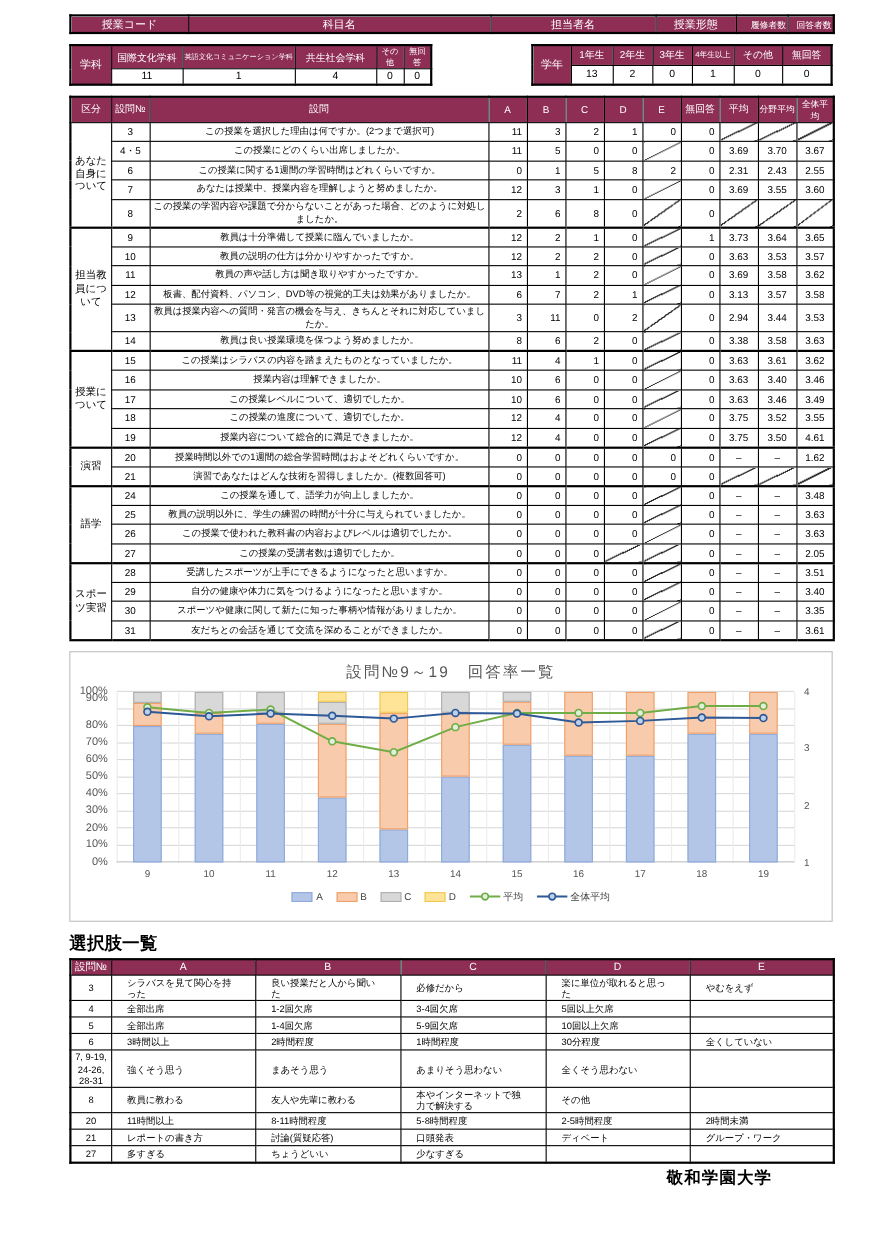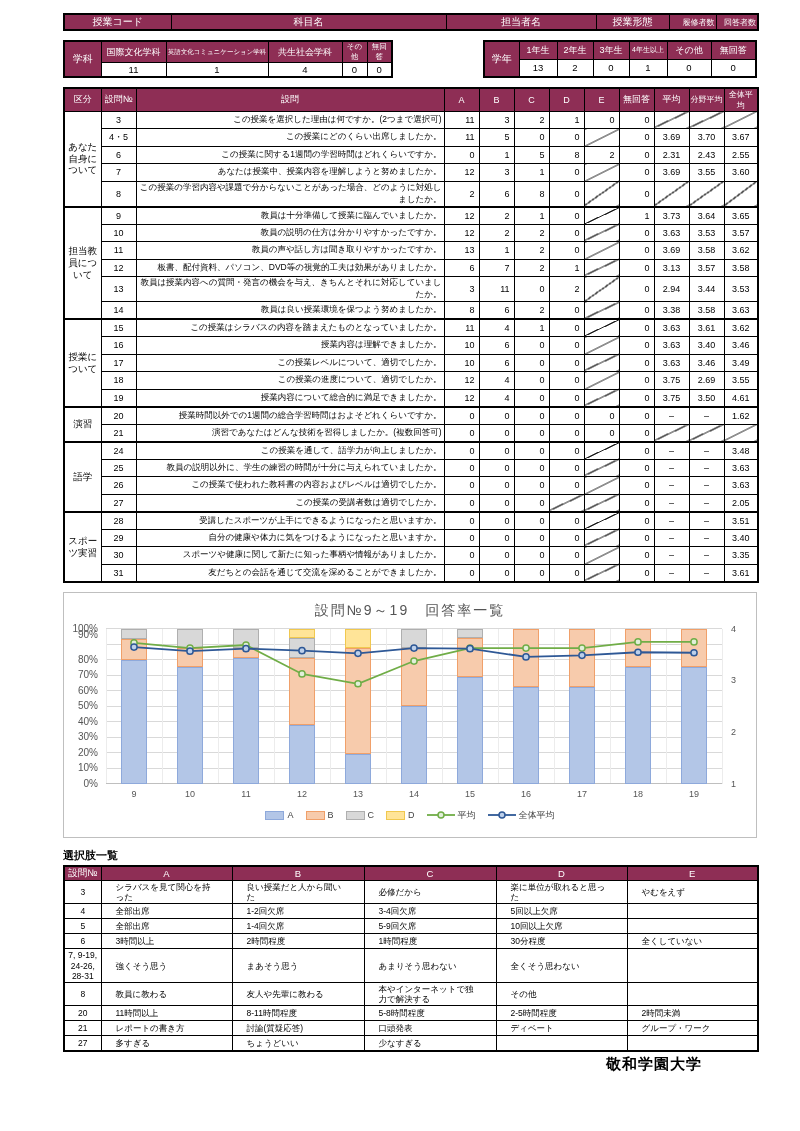--- a/index.html
+++ b/index.html
@@ -28,21 +28,21 @@
   .dept th.c1 { font-size:6.5px; }
   .dept th.c3, .dept th.c4 { font-size:7.5px; }
   .grade th.c3 { font-size:7px; }
   .grade { width:272px; }
 
   .q-table { width:694px; margin-top:9px; border:2px solid #000; }
   .q-table th { height:15px; font-size:9px; }
   .q-table th.qh10, .q-table th.qh11 { font-size:8px; }
   .q-table td { height:17.5px; font-size:9px; padding:0 2px; }
   .q-table td.qno { text-align:center; }
-  .q-table td.qtext { text-align:right; font-size:8.5px; padding-left:3px; }
+  .q-table td.qtext { text-align:center; font-size:8.5px; padding-left:3px; }
   .q-table td.num { text-align:right; padding-right:4px; }
   .q-table td.avg { text-align:center; }
   .q-table td.gcell { text-align:center; font-size:9.5px; line-height:1.25; border-bottom-width:2px; }
   .q-table tr.gend td { border-bottom-width:2px; }
   .q-table td.diag { background-image:linear-gradient(to bottom right, transparent calc(50% - 0.6px), #222 calc(50% - 0.6px), #222 calc(50% + 0.6px), transparent calc(50% + 0.6px)); }
 
   .chart-box { position:relative; margin-top:9px; width:694px; height:246px; border:1px solid #BFBFBF; background:#fff; }
   .chart-title { margin-top:9px; text-align:center; font-size:14px; color:#555; letter-spacing:2px; }
   .plot { position:absolute; left:42px; top:36px; width:616px; height:155px; }
   .hgrid { position:absolute; left:0; width:100%; height:1px; background:#D9D9D9; }
@@ -52,21 +52,21 @@
   .yaxis { position:absolute; left:0; top:36px; width:37px; height:155px; }
   .ylab { position:absolute; right:3px; font-size:10px; color:#555; height:10px; line-height:10px; width:100%; text-align:right; }
   .raxis { position:absolute; left:664px; top:36px; width:24px; height:155px; }
   .rlab { position:absolute; left:3px; font-size:9px; color:#555; height:10px; line-height:10px; }
   .xlabels { position:absolute; left:42px; top:196px; width:616px; display:flex; }
   .xlab { flex:1; text-align:center; font-size:9px; color:#555; }
   .legend { position:absolute; left:0; top:216px; width:100%; display:flex; justify-content:center; align-items:center; gap:12px; }
   .legend-item { display:flex; align-items:center; gap:3px; font-size:9px; color:#444; }
   .swatch { width:19px; height:9px; display:inline-block; }
 
-  .choices-title { margin-top:10px; font-size:11px; font-weight:bold; }
+  .choices-title { margin-top:10px; font-size:16px; font-weight:bold; }
   .choices-table { width:694px; margin-top:2px; border:2px solid #000; }
   .choices-table th { height:15px; font-size:9.5px; }
   .choices-table td { font-size:8.5px; height:15px; padding:1px 14px; text-align:left; line-height:1.2; }
   .choices-table td.cno { text-align:center; font-size:8.5px; padding:1px 1px; }
 
   .footer { margin-top:3px; text-align:right; padding-right:55px; font-size:15px; font-weight:bold; letter-spacing:1px; }
 </style>
 </head>
 <body>
 
@@ -373,21 +373,21 @@
           <tr>
             <td class="qno">18</td>
             <td class="qtext">この授業の進度について、適切でしたか。</td>
             <td class="num">12</td>
             <td class="num">4</td>
             <td class="num">0</td>
             <td class="num">0</td>
             <td class="num diag"></td>
             <td class="num">0</td>
             <td class="avg">3.75</td>
-            <td class="avg">2.69</td>
+            <td class="avg">3.52</td>
             <td class="avg">3.55</td>
           </tr>
           <tr class="gend">
             <td class="qno">19</td>
             <td class="qtext">授業内容について総合的に満足できましたか。</td>
             <td class="num">12</td>
             <td class="num">4</td>
             <td class="num">0</td>
             <td class="num">0</td>
             <td class="num diag"></td>

